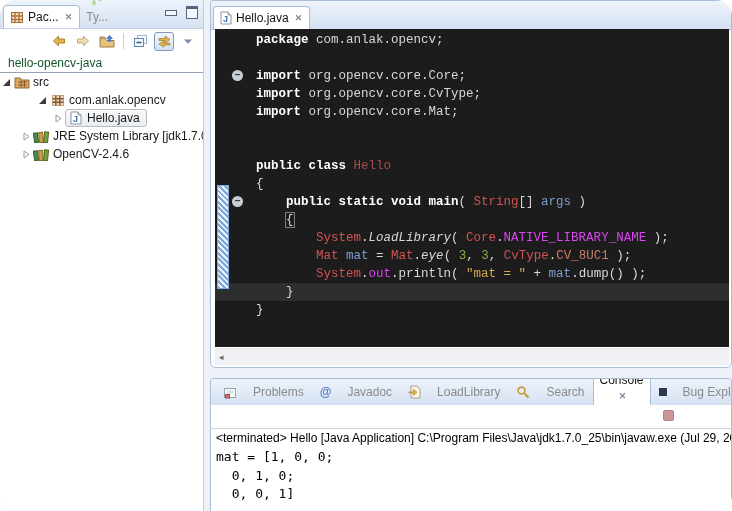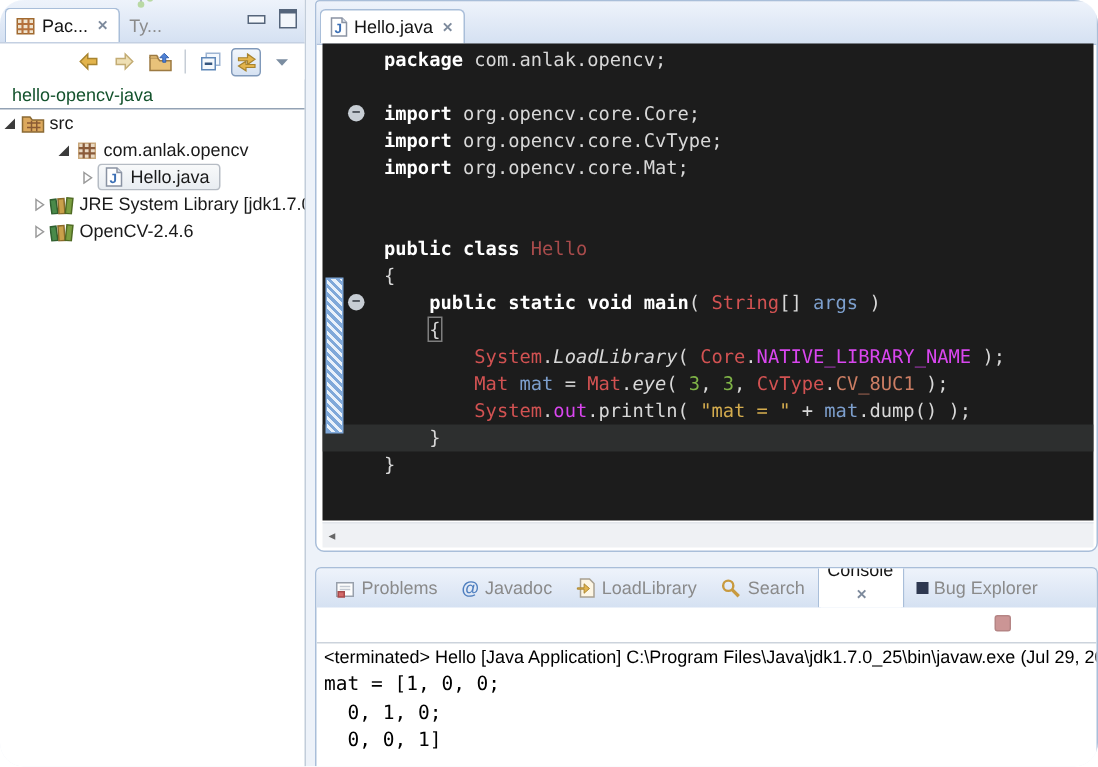--- a/index.html
+++ b/index.html
@@ -42,21 +42,21 @@
                 border:1px solid #a9bed9;border-radius:3px 3px 6px 6px;box-sizing:border-box;overflow:hidden;}
   .ed-tabbar{height:28px;border-bottom:1px solid #b2c3dc;padding-left:2px;}
   .ed-body{position:absolute;top:28px;left:4px;right:2px;bottom:20px;background:#1c1c1c;overflow:hidden;}
   .ruler-hatch{position:absolute;left:2px;top:156px;width:12px;height:104px;z-index:3;
      background:repeating-linear-gradient(45deg,#7fa8d9 0 2px,#e9f1fa 2px 4px);
      border:1px solid #7fa8d9;box-sizing:border-box;}
   .fold{position:absolute;left:17px;width:11px;height:11px;border-radius:50%;background:#c7cdd4;
         color:#2e343c;font-size:10px;line-height:10px;text-align:center;z-index:3;font-weight:bold;}
   .code{position:absolute;left:0;top:2px;right:0;padding-left:41px;
         font-family:"DejaVu Sans Mono",monospace;font-size:12.5px;line-height:18px;color:#d8d8d8;}
-  .code-line{height:18px;white-space:pre;}
+  .code-line{height:18px;white-space:pre;font-family:Liberation Mono, monospace;}
   .code-line.current{background:#2d2f2f;margin-left:-41px;padding-left:41px;}
   .tok-kw{color:#ffffff;font-weight:bold;}
   .tok-cls{color:#d25252;}
   .tok-clsdecl{color:#a84b4b;}
   .tok-num{color:#7fb347;}
   .tok-str{color:#d4ac4e;}
   .tok-sfield{color:#d946ef;}
   .tok-sfield2{color:#cb7d63;}
   .tok-var{color:#7d9fcd;}
   .tok-smeth{color:#d8d8d8;font-style:italic;text-align:center;}
@@ -64,21 +64,21 @@
   .tok-match{outline:1px solid #7e7e7e;}
   .ed-hscroll{position:absolute;left:4px;right:2px;bottom:2px;height:16px;background:#eff1f4;
               display:flex;align-items:center;border-top:1px solid #e2e5ea;}
   .hs-arrow{font-size:9px;color:#666;padding-left:4px;}
 
   
   .bottom-stack{position:absolute;left:210px;top:378px;width:522px;height:133px;background:#fff;
                 border:1px solid #a9bed9;border-bottom:none;border-radius:4px 4px 0 0;
                 box-sizing:border-box;overflow:hidden;}
   .bp-tabbar{height:26px;padding-left:4px;display:flex;align-items:center;}
-  .bp-item{display:flex;align-items:center;gap:4px;color:#8a8a8a;font-size:12px;padding:0 8px;white-space:nowrap;}
+  .bp-item{display:flex;align-items:center;gap:16px;color:#8a8a8a;font-size:12px;padding:0 8px;white-space:nowrap;}
   .bp-tab-active{display:flex;align-items:center;gap:4px;font-size:12px;color:#141414;background:#fff;
                  border:1px solid #a9bed9;border-bottom:none;border-radius:4px 4px 0 0;
                  padding:4px 6px;align-self:flex-end;flex-direction:column;}
   .bp-toolbar{height:23px;position:relative;border-bottom:1px solid #ccd3dc;}
   .terminate{position:absolute;left:452px;top:5px;width:11px;height:11px;background:#cb9595;
              border:1px solid #b58585;border-radius:2px;box-sizing:border-box;}
   .console-area{padding:2px 0 0 5px;}
   .console-title{font-size:12px;color:#000;height:17px;white-space:nowrap;overflow:hidden;}
   .console-out{font-family:"DejaVu Sans Mono",monospace;font-size:13px;line-height:18.5px;
                color:#000;white-space:pre;}

